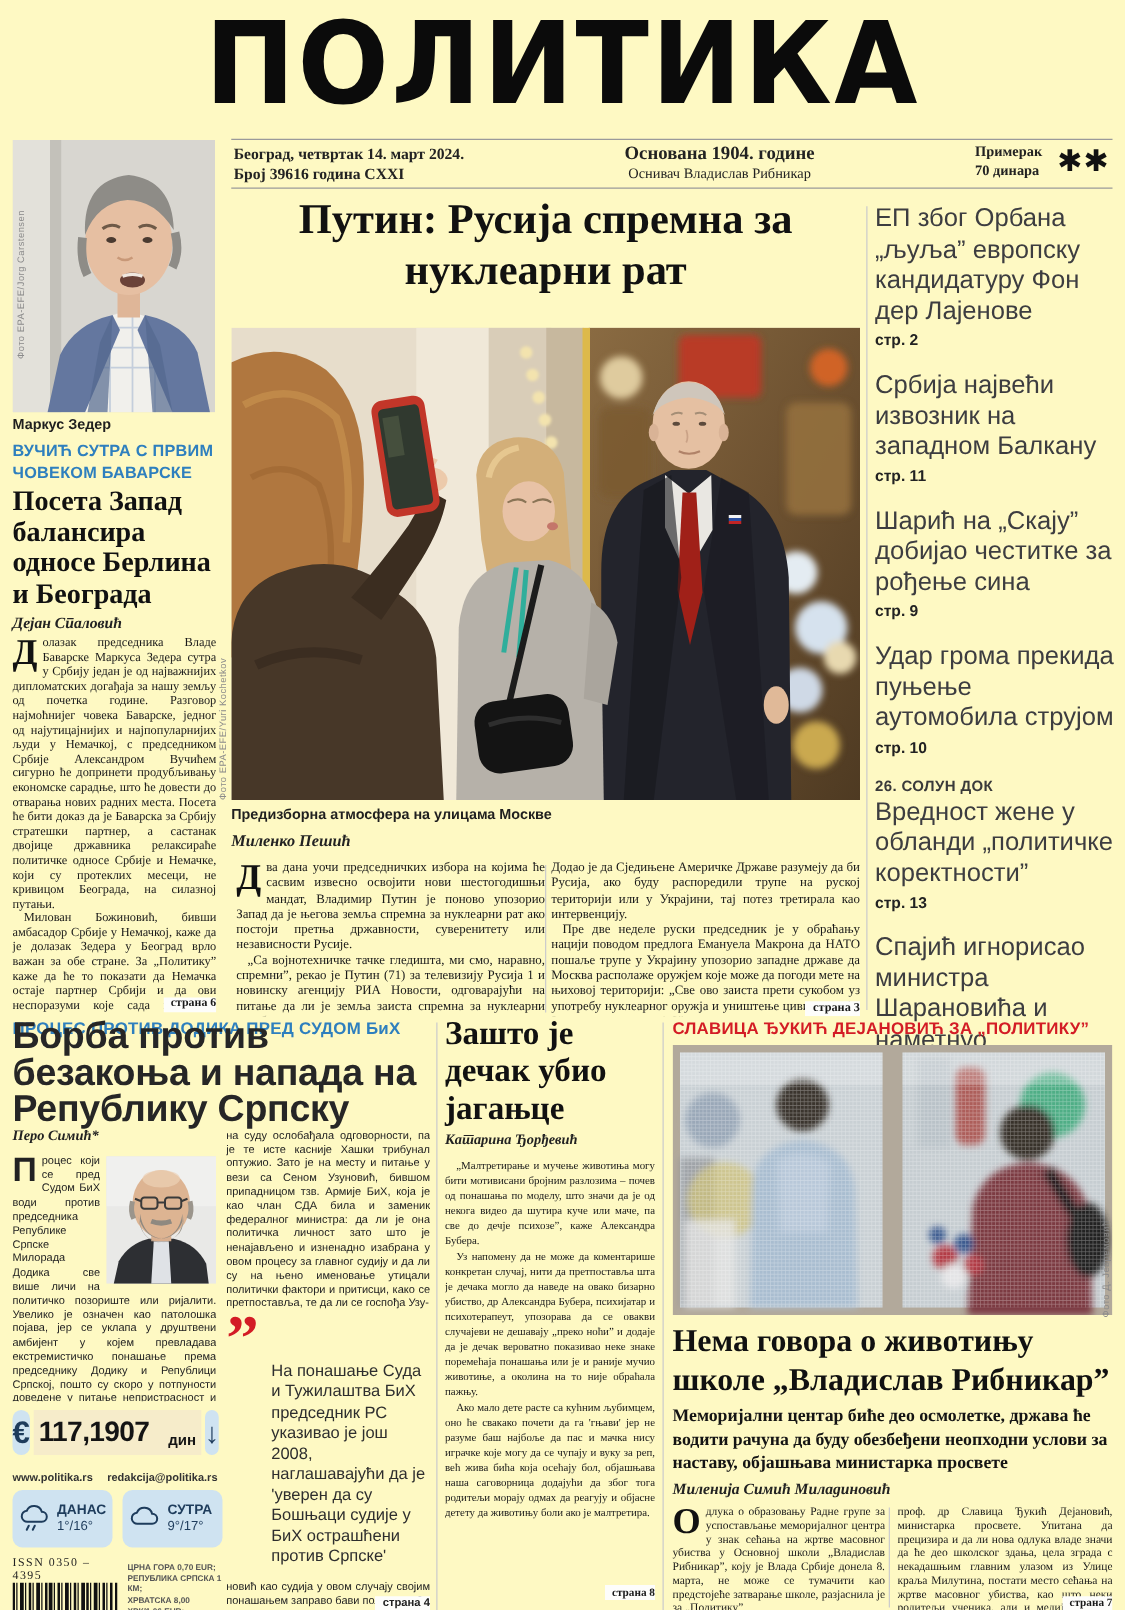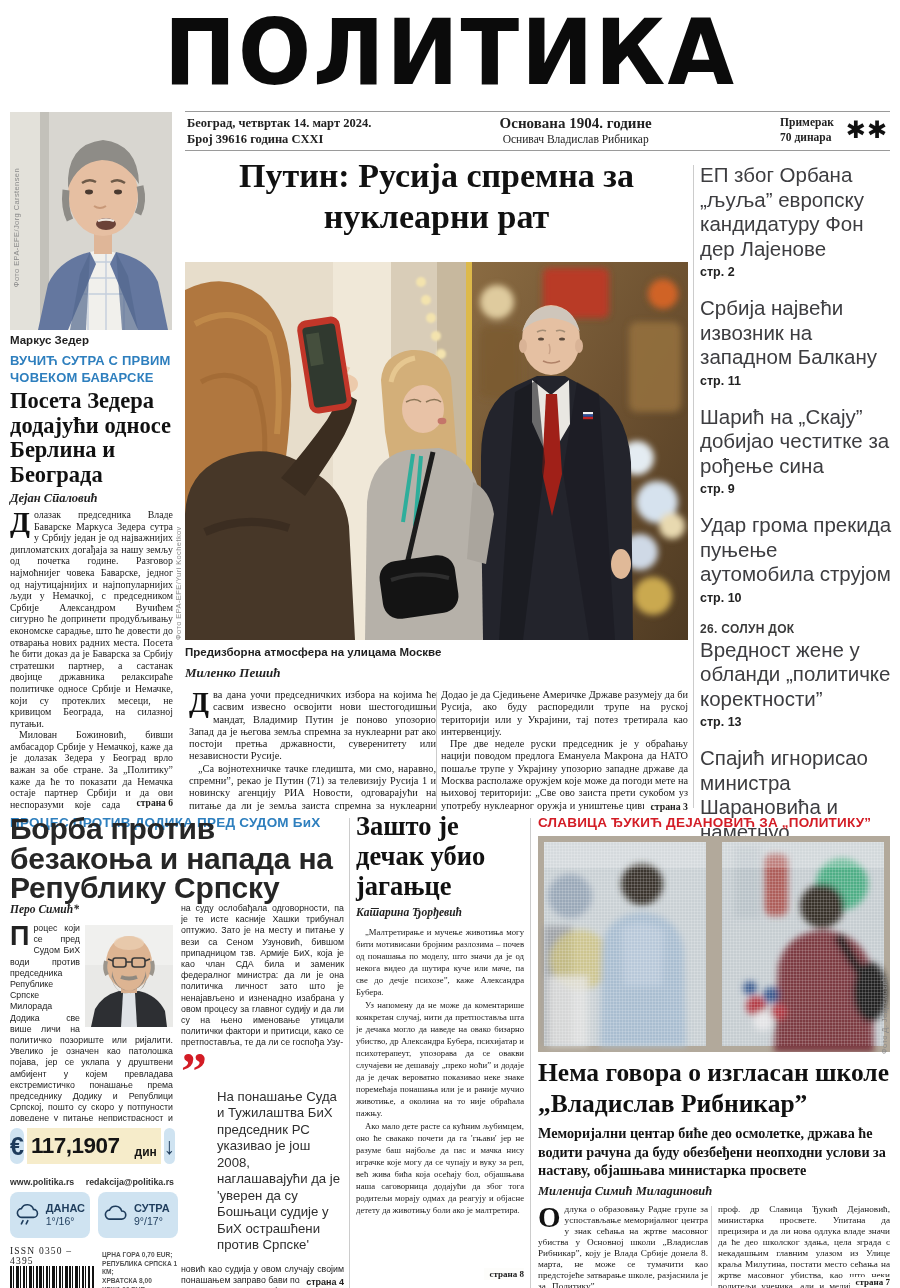--- a/index.html
+++ b/index.html
@@ -1,16 +1,16 @@
 <!DOCTYPE html>
 <html lang="sr"><head>
 <meta charset="utf-8">
 <style>
   html,body{margin:0;padding:0;background:#e9e9e9;}
-  #page{position:relative;width:900px;height:1288px;background:#ffffff;overflow:hidden;
+  #page{position:relative;width:900px;height:1288px;background:#fef9c3;overflow:hidden;
         font-family:"Liberation Sans",sans-serif;color:#1a1a1a;margin:0 auto;}
 
   
   .logo{position:absolute;top:2px;left:0;width:100%;text-align:center;
         font-family:"DejaVu Sans",sans-serif;font-weight:800;font-size:86px;line-height:100px;
         letter-spacing:2px;color:#0b0b0b;transform:scaleY(1.06);}
   .rule{position:absolute;left:185px;right:10px;height:0;border-top:1.5px solid #9a9a9a;}
   .rule.r1{top:111px}.rule.r2{top:150px}
   .dateline{position:absolute;top:115px;left:187px;right:12px;display:flex;justify-content:space-between;align-items:flex-start;}
   .dl-left{font-family:"Liberation Serif",serif;font-weight:bold;font-size:12.5px;line-height:16px;color:#222;}
@@ -174,21 +174,21 @@
       <ellipse cx="108" cy="80" rx="4" ry="2.4" fill="#4a3a30"></ellipse>
       <path d="M72 71 q7 -5 14 -1 M101 70 q7 -4 14 1" stroke="#6e5a48" stroke-width="2.4" fill="none"></path>
       <ellipse cx="96" cy="112" rx="10" ry="6" fill="#6b4238"></ellipse>
       <path d="M88 109 q8 -3 16 0" stroke="#f0e8e0" stroke-width="2.4" fill="none"></path>
       <path d="M84 94 q6 4 12 0" stroke="#c89878" stroke-width="2" fill="none"></path>
     </svg>
     <div class="vcred" style="left:2px;top:56px;position:absolute;">Фото EPA-EFE/Jorg Carstensen</div>
   </div>
   <div class="soeder-caption caption">Маркус Зедер</div>
   <div class="soeder-kicker kicker blue">ВУЧИЋ СУТРА С ПРВИМ ЧОВЕКОМ БАВАРСКЕ</div>
-  <div class="soeder-headline">Посета Зедера додајући односе Берлина и Београда</div>
+  <div class="soeder-headline">Посета Запад балансира односе Берлина и Београда</div>
   <div class="soeder-byline byline">Дејан Спаловић</div>
   <div class="soeder-body body-serif" style="position:absolute;">
     <p class="dc nofirst">Долазак председника Владе Баварске Маркуса Зедера сутра у Србију један је од најважнијих дипломатских догађаја за нашу земљу од почетка године. Разговор најмоћнијег човека Баварске, једног од најутицајнијих и најпопуларнијих људи у Немачкој, с председником Србије Александром Вучићем сигурно ће допринети продубљивању економске сарадње, што ће довести до отварања нових радних места. Посета ће бити доказ да је Баварска за Србију стратешки партнер, а састанак двојице државника релаксираће политичке односе Србије и Немачке, који су протеклих месеци, не кривицом Београда, на силазној путањи.</p>
     <p>Милован Божиновић, бивши амбасадор Србије у Немачкој, каже да је долазак Зедера у Београд врло важан за обе стране. За „Политику” каже да ће то показати да Немачка остаје партнер Србији и да ови неспоразуми које сада имамо с Берлином нису преовлађујуће политичко мишљење.</p>
     <span class="pref">страна 6</span>
   </div>
 
   <div class="lead-headline">Путин: Русија спремна за нуклеарни рат</div>
   <div class="lead-photo">
     <svg width="503" height="378" viewBox="0 0 503 378">
@@ -489,21 +489,21 @@
           <circle cx="225" cy="185" r="10" fill="#e4e4e6"></circle>
           <circle cx="241" cy="176" r="8" fill="#b23b45"></circle>
           <circle cx="212" cy="152" r="7" fill="#3b5a8f"></circle>
         </g>
         <rect x="184" y="6" width="162" height="204" fill="url(#frost)"></rect>
         <rect x="184" y="6" width="162" height="26" fill="rgba(255,255,255,.22)"></rect>
       </g>
     </svg>
   </div>
   <div class="vcred school-credit">Фото Д. Јевремовић</div>
-  <div class="school-headline">Нема говора о изгласан школе „Владислав Рибникар”</div>
+  <div class="school-headline">Нема говора о животињу школе „Владислав Рибникар”</div>
   <div class="school-subhead">Меморијални центар биће део осмолетке, држава ће водити рачуна да буду обезбеђени неопходни услови за наставу, објашњава министарка просвете</div>
   <div class="school-byline byline">Миленија Симић Миладиновић</div>
   <div class="school-col school-c1 body-serif">
     <p class="dc nofirst">Одлука о образовању Радне групе за успостављање меморијалног центра у знак сећања на жртве масовног убиства у Основној школи „Владислав Рибникар”, коју је Влада Србије донела 8. марта, не може се тумачити као предстојеће затварање школе, разјаснила је за „Политику”</p>
   </div>
   <div class="colrule school-colrule"></div>
   <div class="school-col school-c2 body-serif">
     <p class="nofirst">проф. др Славица Ђукић Дејановић, министарка просвете. Упитана да прецизира и да ли нова одлука владе значи да ће део школског здања, цела зграда с некадашњим главним улазом из Улице краља Милутина, постати место сећања на жртве масовног убиства, као што неки родитељи ученика, али и медији тумаче, одговара: „Ни говора.”</p>
     <span class="pref">страна 7</span>
   </div>

